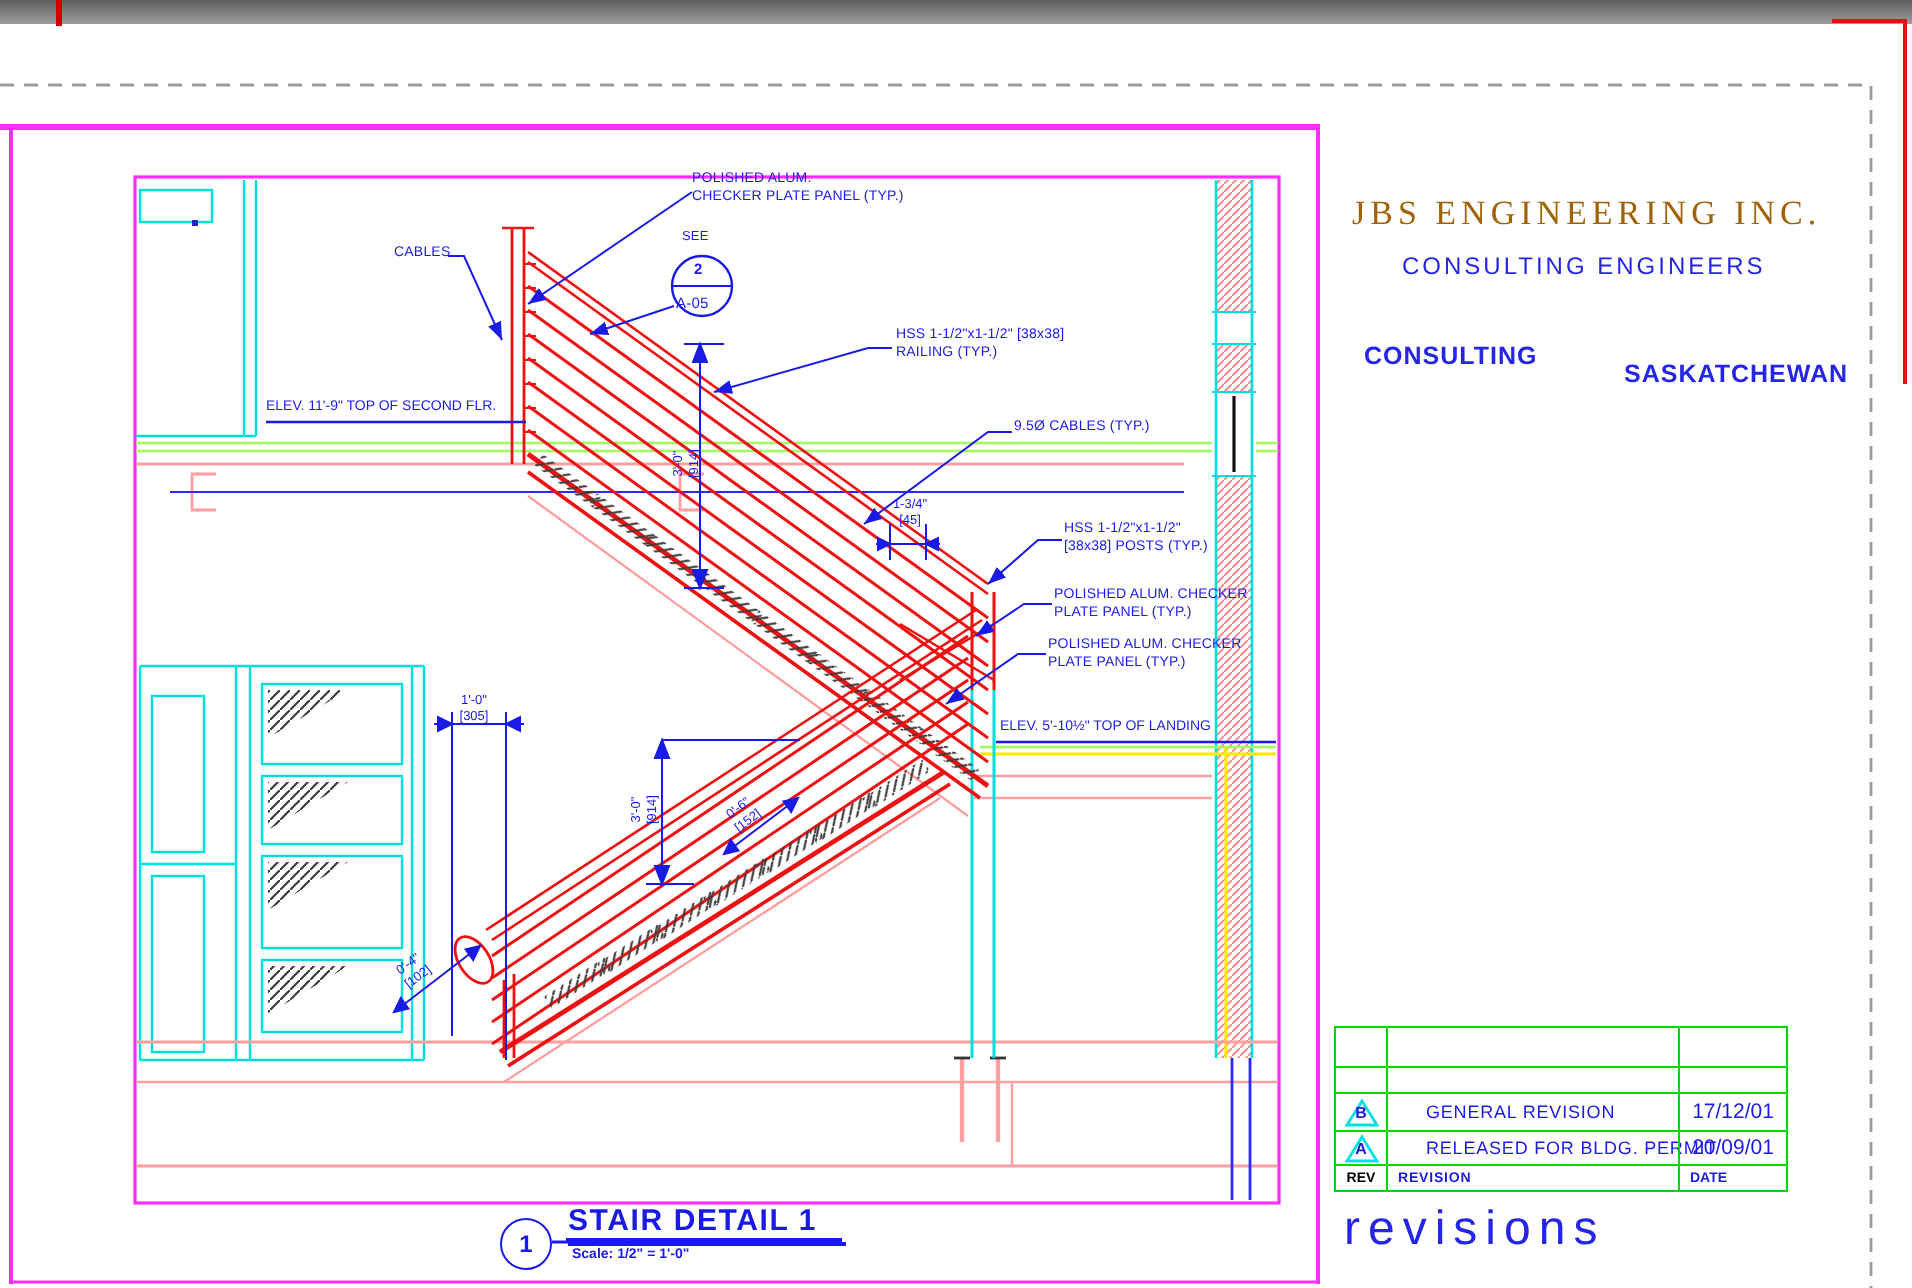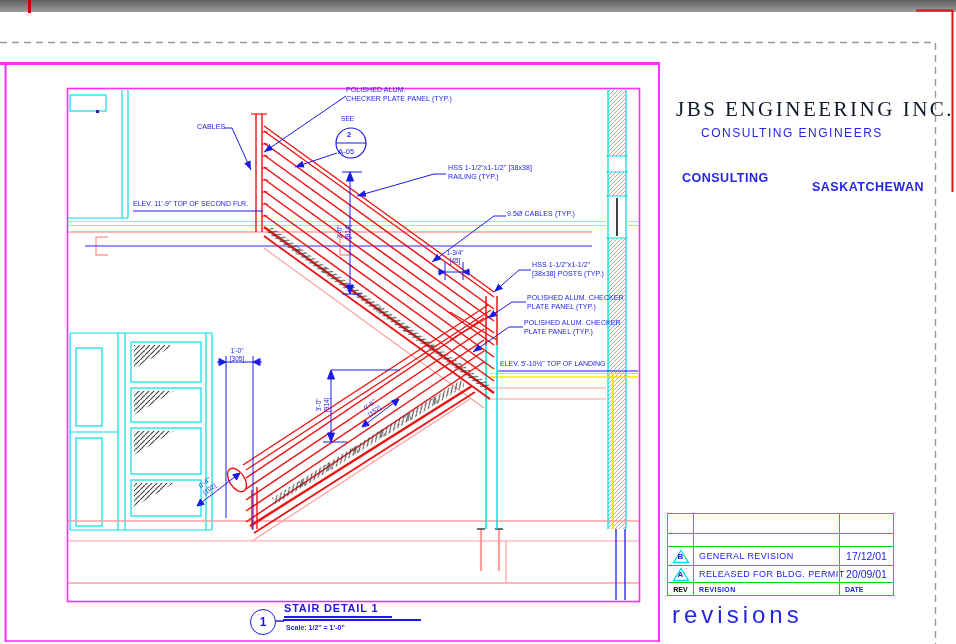--- a/index.html
+++ b/index.html
@@ -7,34 +7,34 @@
           font-family:"Liberation Sans",sans-serif;}
   .topbar{position:absolute;left:0;top:0;width:956px;height:12px;
           background:linear-gradient(#5e5e5e,#9d9d9d);}
   .abs{position:absolute;}
   .cad{color:#1a1ae6;font-size:7px;line-height:1.25;white-space:pre-line;letter-spacing:0.1px;}
   .cadb{font-weight:bold;}
   .dim{color:#1a1ae6;font-size:6.5px;line-height:1.2;white-space:pre-line;text-align:center;}
   .rot90{transform:rotate(-90deg);transform-origin:center;}
   .rot37{transform:rotate(-37deg);transform-origin:center;}
   .elev{color:#1a1ae6;font-size:7px;white-space:nowrap;}
-  .company{color:#0f172a;font-family:"Liberation Serif",serif;font-size:21px;letter-spacing:2.5px;white-space:nowrap;}
+  .company{color:#a16207;font-family:"Liberation Serif",serif;font-size:17px;letter-spacing:2.5px;white-space:nowrap;}
   .subtitle{color:#2525e8;font-size:12px;font-weight:normal;letter-spacing:1.5px;white-space:nowrap;}
   .city{color:#2525e8;font-size:12.5px;font-weight:bold;letter-spacing:0.5px;white-space:nowrap;}
-  .detail-title{color:#1a1ae6;font-size:11px;font-weight:bold;letter-spacing:0.8px;
+  .detail-title{color:#1a1ae6;font-size:15px;font-weight:bold;letter-spacing:0.8px;
                 border-bottom:2px solid #1a1ae6;padding:0 14px 2px 0;white-space:nowrap;}
   .detail-scale{color:#1a1ae6;font-size:7px;font-weight:bold;white-space:nowrap;}
   .detail-circle{width:24px;height:24px;border:1.6px solid #1a1ae6;border-radius:50%;
                  color:#1a1ae6;font-size:12px;font-weight:bold;display:flex;align-items:center;justify-content:center;}
   .rev-table{width:227px;border:1.4px solid #00d600;box-sizing:border-box;}
   .rt-row{display:flex;box-sizing:border-box;}
   .rt-row + .rt-row{border-top:1.4px solid #00d600;}
   .rt-c1{width:25px;display:flex;align-items:center;justify-content:center;box-sizing:border-box;}
   .rt-c2{width:146px;border-left:1.4px solid #00d600;display:flex;align-items:center;box-sizing:border-box;
-         color:#1a1ae6;font-size:9px;padding-left:5px;letter-spacing:0.4px;white-space:nowrap;}
+         color:#1a1ae6;font-size:9px;padding-left:19px;letter-spacing:0.4px;white-space:nowrap;}
   .rt-c3{flex:1;border-left:1.4px solid #00d600;display:flex;align-items:center;justify-content:center;
          box-sizing:border-box;color:#1a1ae6;font-size:10.5px;white-space:nowrap;}
   .rt-head{font-size:7px;font-weight:bold;}
   .rt-head .rt-c2,.rt-head .rt-c3{font-size:7px;font-weight:bold;justify-content:flex-start;padding-left:5px;}
   .tri{position:relative;width:18px;height:15px;}
   .tri svg polygon{fill:none;stroke:#00e0e0;stroke-width:1.4;}
   .tri .tl{position:absolute;left:0;top:4px;width:18px;text-align:center;color:#1a1ae6;
            font-size:8px;font-weight:bold;line-height:1;}
   .rev-label{color:#2525e8;font-size:24px;letter-spacing:4px;white-space:nowrap;}
 </style>

